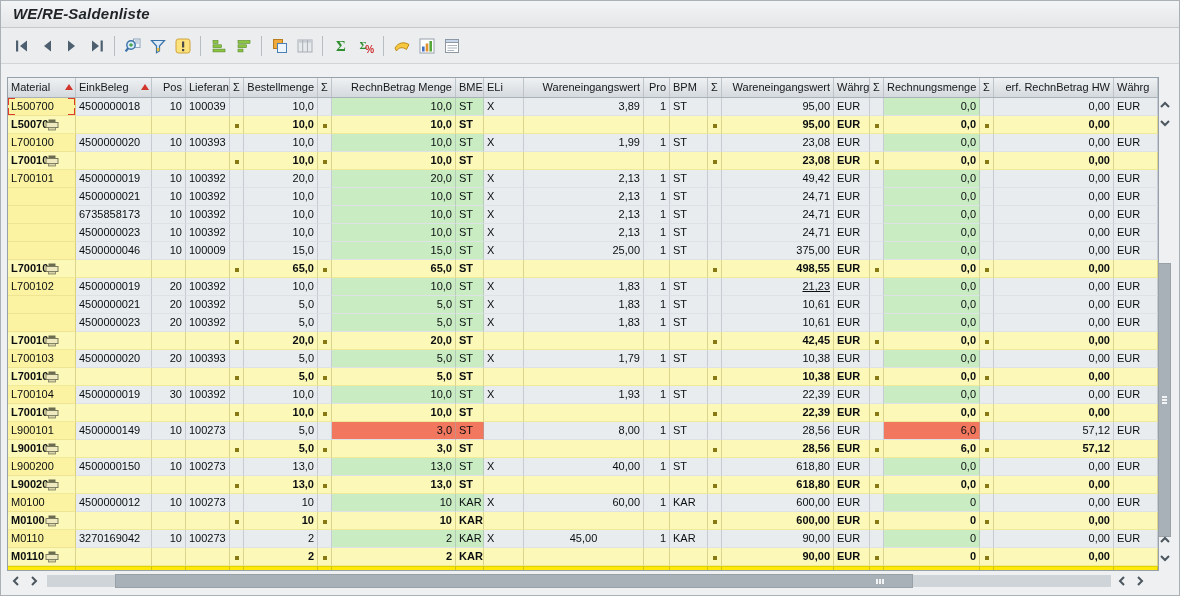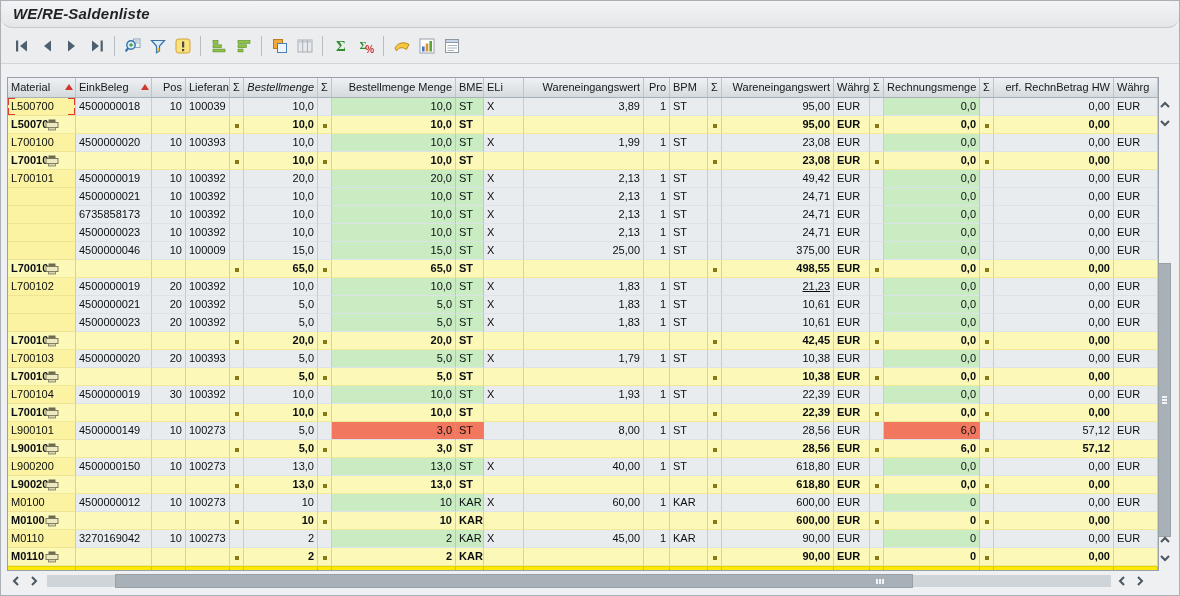--- a/index.html
+++ b/index.html
@@ -1,20 +1,20 @@
 <!DOCTYPE html>
 <html><head>
 <meta charset="utf-8">
 <style>
   html,body{margin:0;padding:0;}
   body{width:1180px;height:596px;background:#eef0f2;font-family:"Liberation Sans",sans-serif;overflow:hidden;}
   #app{position:relative;width:1180px;height:596px;border:1px solid #aab0b6;box-sizing:border-box;background:#eef0f2;}
 
   
-  .titlebar{position:absolute;left:0;top:0;right:0;height:26px;background:linear-gradient(#f3f4f5,#e4e6e8);border-bottom:1px solid #c6c9cc;border-radius:11px;}
+  .titlebar{position:absolute;left:0;top:0;right:0;height:26px;background:linear-gradient(#f3f4f5,#e4e6e8);border-bottom:1px solid #c6c9cc;}
   .title{font-style:italic;font-weight:bold;font-size:15px;color:#1f2326;padding:4px 0 0 12px;letter-spacing:.2px;}
 
   
   .toolbar{position:absolute;left:0;top:27px;right:0;height:36px;background:#ebedef;border-bottom:1px solid #d2d5d8;display:flex;align-items:center;padding-left:8px;box-sizing:border-box;}
   .tbtn{width:25px;height:24px;display:flex;align-items:center;justify-content:center;border-radius:2px;cursor:pointer;}
   .tsep{width:1px;height:20px;background:#b8bdc2;margin:0 5px;}
 
   
   .grid{position:absolute;left:6px;top:76px;width:1152px;height:494px;border:1px solid #97a1ab;box-sizing:border-box;background:#e8ecef;overflow:hidden;}
   .hrow{display:flex;height:19px;background:linear-gradient(#eff1f3,#d5dade);border-bottom:1px solid #a9b1b9;}
@@ -179,23 +179,23 @@
       </span>
     </div>
 
   <div class="grid">
     <div class="hrow" id="hrow">
         <div class="hcell" style="width: 68px;">Material<span class="tri"></span></div>
         <div class="hcell" style="width: 76px;">EinkBeleg<span class="tri"></span></div>
         <div class="hcell al-r" style="width: 34px;">Pos</div>
         <div class="hcell" style="width: 44px;">Lieferant</div>
         <div class="hcell al-c" style="width: 14px;">Σ</div>
-        <div class="hcell al-r" style="width: 74px; font-style: italic;">Bestellmenge</div>
+        <div class="hcell al-r" style="width: 74px;">Bestellmenge</div>
         <div class="hcell al-c" style="width: 14px;">Σ</div>
-        <div class="hcell al-r" style="width: 124px;">Bestellmenge Menge</div>
+        <div class="hcell al-r" style="width: 124px;">RechnBetrag Menge</div>
         <div class="hcell" style="width: 28px;">BME</div>
         <div class="hcell" style="width: 40px;">ELi</div>
         <div class="hcell al-r" style="width: 120px;">Wareneingangswert</div>
         <div class="hcell al-r" style="width: 26px;">Pro</div>
         <div class="hcell" style="width: 38px;">BPM</div>
         <div class="hcell al-c" style="width: 14px;">Σ</div>
         <div class="hcell al-r" style="width: 112px;">Wareneingangswert</div>
         <div class="hcell" style="width: 36px;">Währg</div>
         <div class="hcell al-c" style="width: 14px;">Σ</div>
         <div class="hcell al-r" style="width: 96px;">Rechnungsmenge</div>
@@ -796,21 +796,21 @@
           <div class="c key" style="width: 68px;">M0110</div>
           <div class="c" style="width: 76px;">3270169042</div>
           <div class="c al-r" style="width: 34px;">10</div>
           <div class="c" style="width: 44px;">100273</div>
           <div class="c al-c" style="width: 14px;"></div>
           <div class="c al-r" style="width: 74px;">2</div>
           <div class="c al-c" style="width: 14px;"></div>
           <div class="c al-r ok" style="width: 124px;">2</div>
           <div class="c ok" style="width: 28px;">KAR</div>
           <div class="c" style="width: 40px;">X</div>
-          <div class="c al-r" style="width: 120px;">45,00</div>
+          <div class="c al-r" style="width: 120px; text-align: center;">45,00</div>
           <div class="c al-r" style="width: 26px;">1</div>
           <div class="c" style="width: 38px;">KAR</div>
           <div class="c al-c" style="width: 14px;"></div>
           <div class="c al-r" style="width: 112px;">90,00</div>
           <div class="c" style="width: 36px;">EUR</div>
           <div class="c al-c" style="width: 14px;"></div>
           <div class="c al-r ok" style="width: 96px;">0</div>
           <div class="c al-c" style="width: 14px;"></div>
           <div class="c al-r" style="width: 120px;">0,00</div>
           <div class="c" style="width: 44px;">EUR</div>

